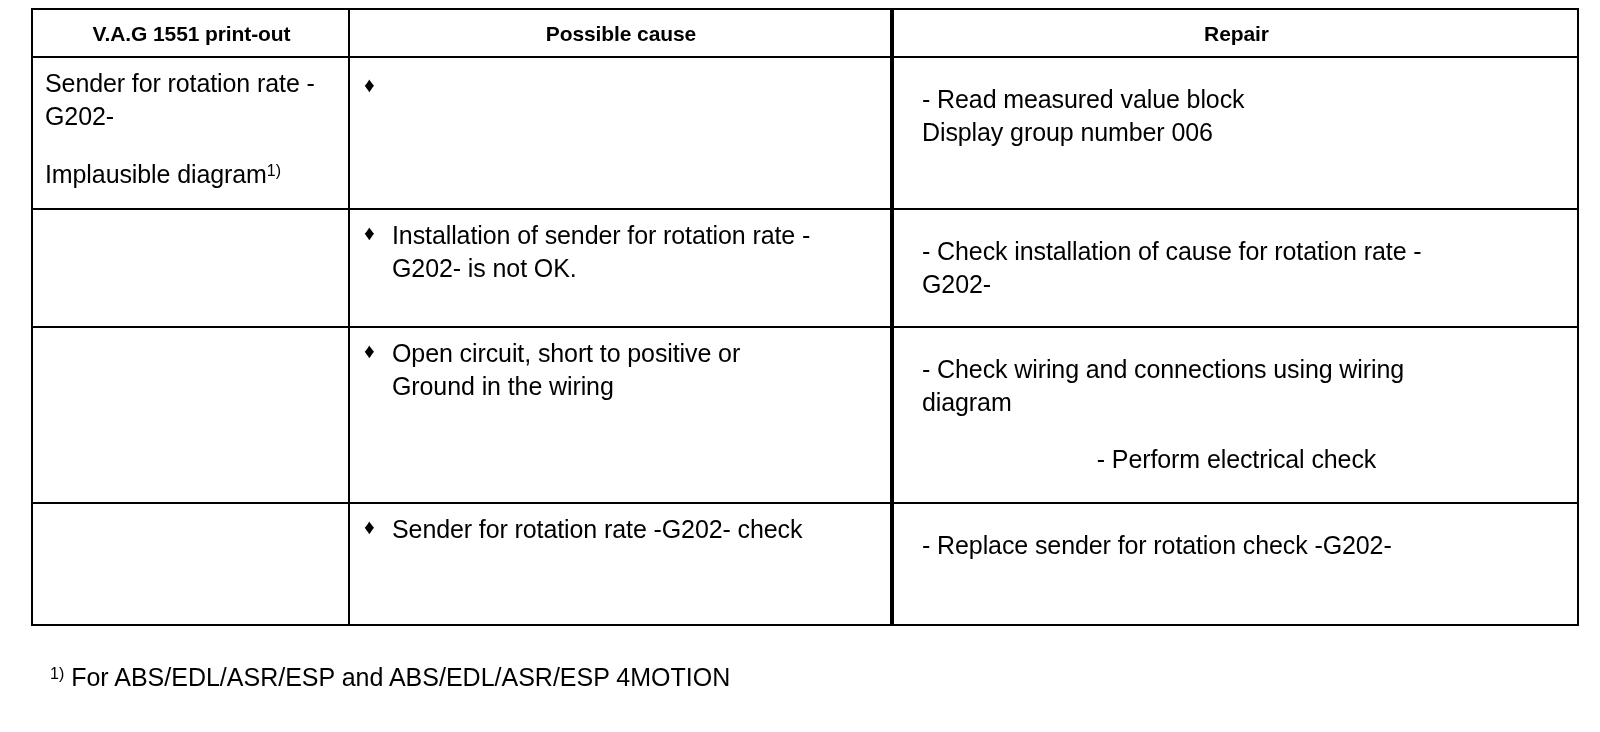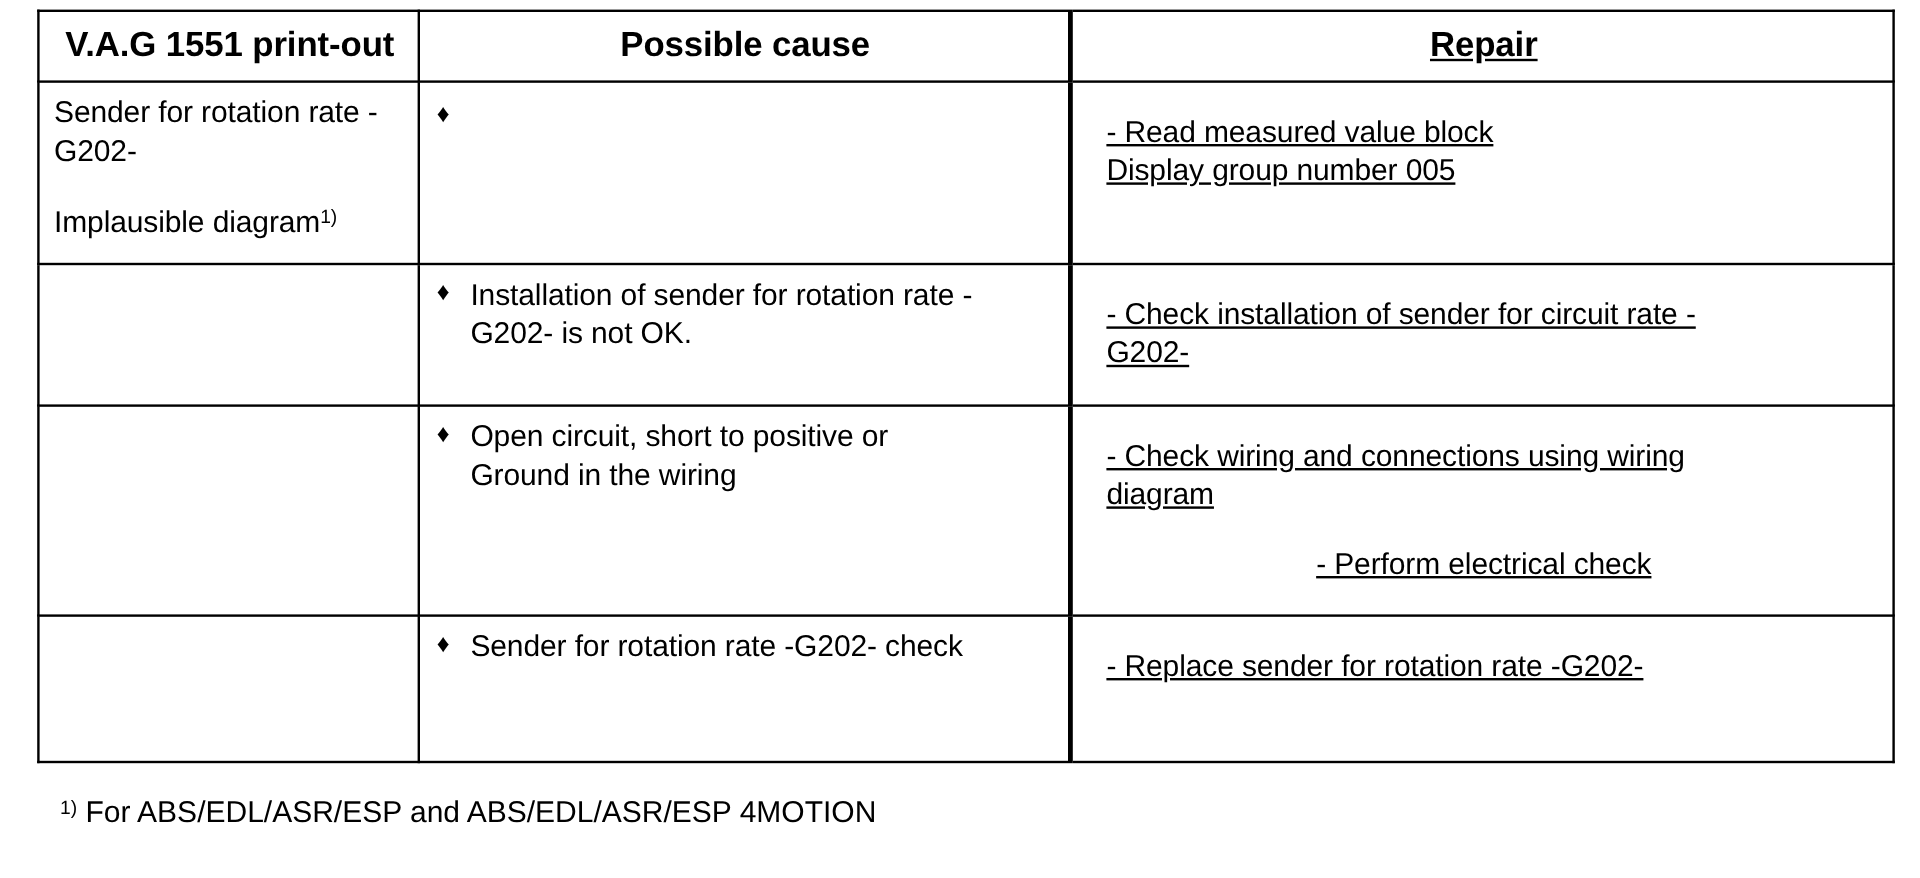--- a/index.html
+++ b/index.html
@@ -42,35 +42,34 @@
     border: 2px solid #000000;
     vertical-align: top;
     padding: 0;
     background: #ffffff;
   }
 
   
   .fault-table th.col-repair,
   .fault-table td.col-repair {
     border-left-width: 4px;
-    text-decoration: underline;
   }
 
   .cell-pad {
     padding: 9px 10px 10px 12px;
     font-size: 25px;
     line-height: 1.30;
     letter-spacing: -0.1px;
   }
 
   .head .cell-pad {
     font-weight: bold;
     padding-top: 10px;
     padding-bottom: 9px;
-    font-size: 29px;
+    font-size: 21px;
   }
 
   
   .row-code td    { height: 52px; }
   .row-sender td  { height: 150px; border-radius: 26px; }
   .row-install td { height: 100px; }
   .row-open td    { height: 152px; }
   .row-faulty td  { height: 120px; }
 
   
@@ -176,21 +175,21 @@
         <td>
           <div class="cell-pad">
             <span class="lone-diamond">♦</span>
           </div>
         </td>
         <td class="col-repair">
           <div class="cell-pad">
             <ul class="dash-list">
               <li class="dash-item">
                 <span class="tight-sub">- Read measured value block</span>
-                <span class="tight-sub">Display group number 005</span>
+                <span class="tight-sub">Display group number 006</span>
               </li>
             </ul>
           </div>
         </td>
       </tr>
 
       <tr class="row-install">
         <td>
           <div class="cell-pad">&nbsp;</div>
         </td>
@@ -202,21 +201,21 @@
                 <span class="tight-sub">Installation of sender for rotation rate -</span>
                 <span class="tight-sub">G202- is not OK.</span>
               </li>
             </ul>
           </div>
         </td>
         <td class="col-repair">
           <div class="cell-pad">
             <ul class="dash-list">
               <li class="dash-item">
-                <span class="tight-sub">- Check installation of sender for circuit rate -</span>
+                <span class="tight-sub">- Check installation of cause for rotation rate -</span>
                 <span class="tight-sub">G202-</span>
               </li>
             </ul>
           </div>
         </td>
       </tr>
 
       <tr class="row-open">
         <td>
           <div class="cell-pad">&nbsp;</div>
@@ -258,21 +257,21 @@
                 <span class="bullet-mark">♦</span>
                 <span class="tight-sub">Sender for rotation rate -G202- check</span>
               </li>
             </ul>
           </div>
         </td>
         <td class="col-repair">
           <div class="cell-pad">
             <ul class="dash-list">
               <li class="dash-item">
-                <span class="tight-sub">- Replace sender for rotation rate -G202-</span>
+                <span class="tight-sub">- Replace sender for rotation check -G202-</span>
               </li>
             </ul>
           </div>
         </td>
       </tr>
 
     </tbody>
   </table>
 
   <div class="footnote">

